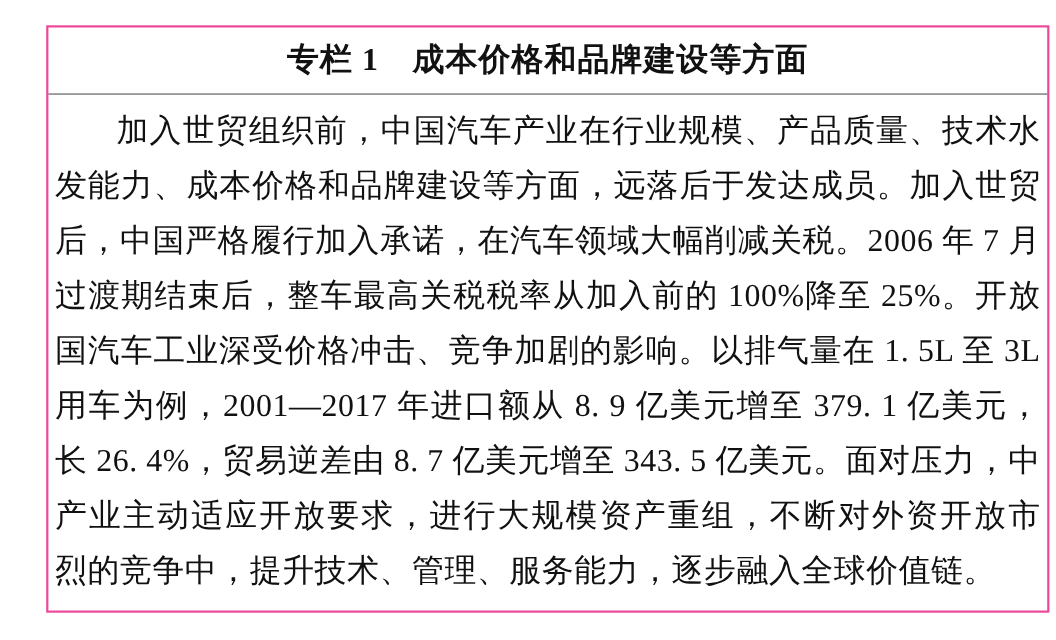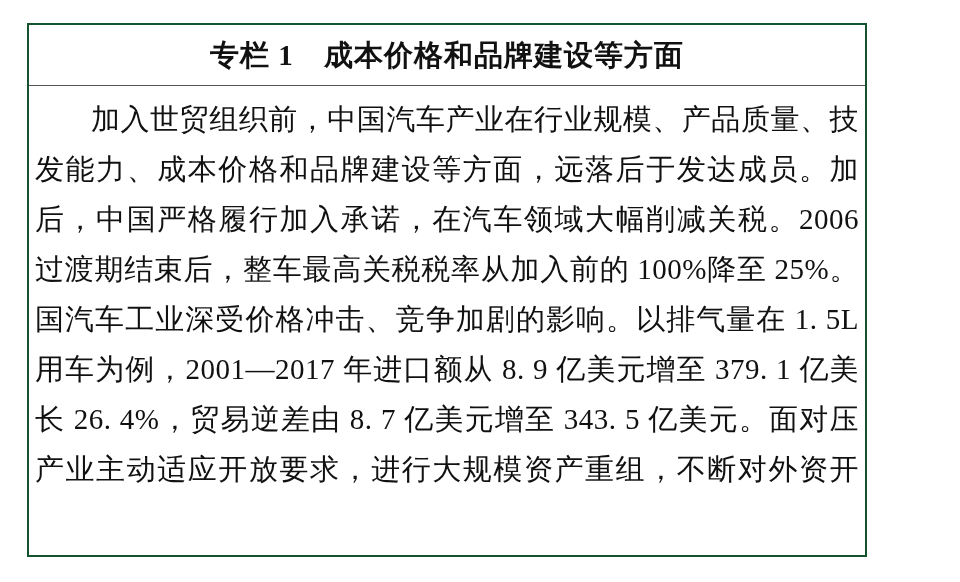--- a/index.html
+++ b/index.html
@@ -11,26 +11,26 @@
     position: relative;
     width: 960px;
     height: 582px;
     background: #ffffff;
     font-family: "Liberation Serif", "DejaVu Serif", serif;
     color: #111111;
     overflow: hidden;
   }
   .panel {
     position: absolute;
-    left: 27px;
+    left: 42px;
     top: 23px;
-    width: 840px;
+    width: 912px;
     height: 534px;
     box-sizing: border-box;
-    border: 2px solid #14532d;
+    border: 2px solid #ec4899;
     background: #ffffff;
   }
   .panel-heading {
     height: 61px;
     box-sizing: border-box;
     display: flex;
     align-items: center;
     justify-content: center;
     border-bottom: 1px solid #555555;
     font-size: 29px;
@@ -76,16 +76,17 @@
 
     <div class="panel-body">
       <div class="bodyline bodyline--first">加入世贸组织前，中国汽车产业在行业规模、产品质量、技术水平、研</div>
       <div class="bodyline">发能力、成本价格和品牌建设等方面，远落后于发达成员。加入世贸组织</div>
       <div class="bodyline">后，中国严格履行加入承诺，在汽车领域大幅削减关税。2006 年 7 月 1 日</div>
       <div class="bodyline">过渡期结束后，整车最高关税税率从加入前的 100%降至 25%。开放后，中</div>
       <div class="bodyline">国汽车工业深受价格冲击、竞争加剧的影响。以排气量在 1. 5L 至 3L 的乘</div>
       <div class="bodyline">用车为例，2001—2017 年进口额从 8. 9 亿美元增至 379. 1 亿美元，年均增</div>
       <div class="bodyline">长 26. 4%，贸易逆差由 8. 7 亿美元增至 343. 5 亿美元。面对压力，中国汽车</div>
       <div class="bodyline">产业主动适应开放要求，进行大规模资产重组，不断对外资开放市场，在激</div>
+      <div class="bodyline bodyline--last">烈的竞争中，提升技术、管理、服务能力，逐步融入全球价值链。</div>
     </div>
 
   </div>
 </div>
 
 </body></html>

